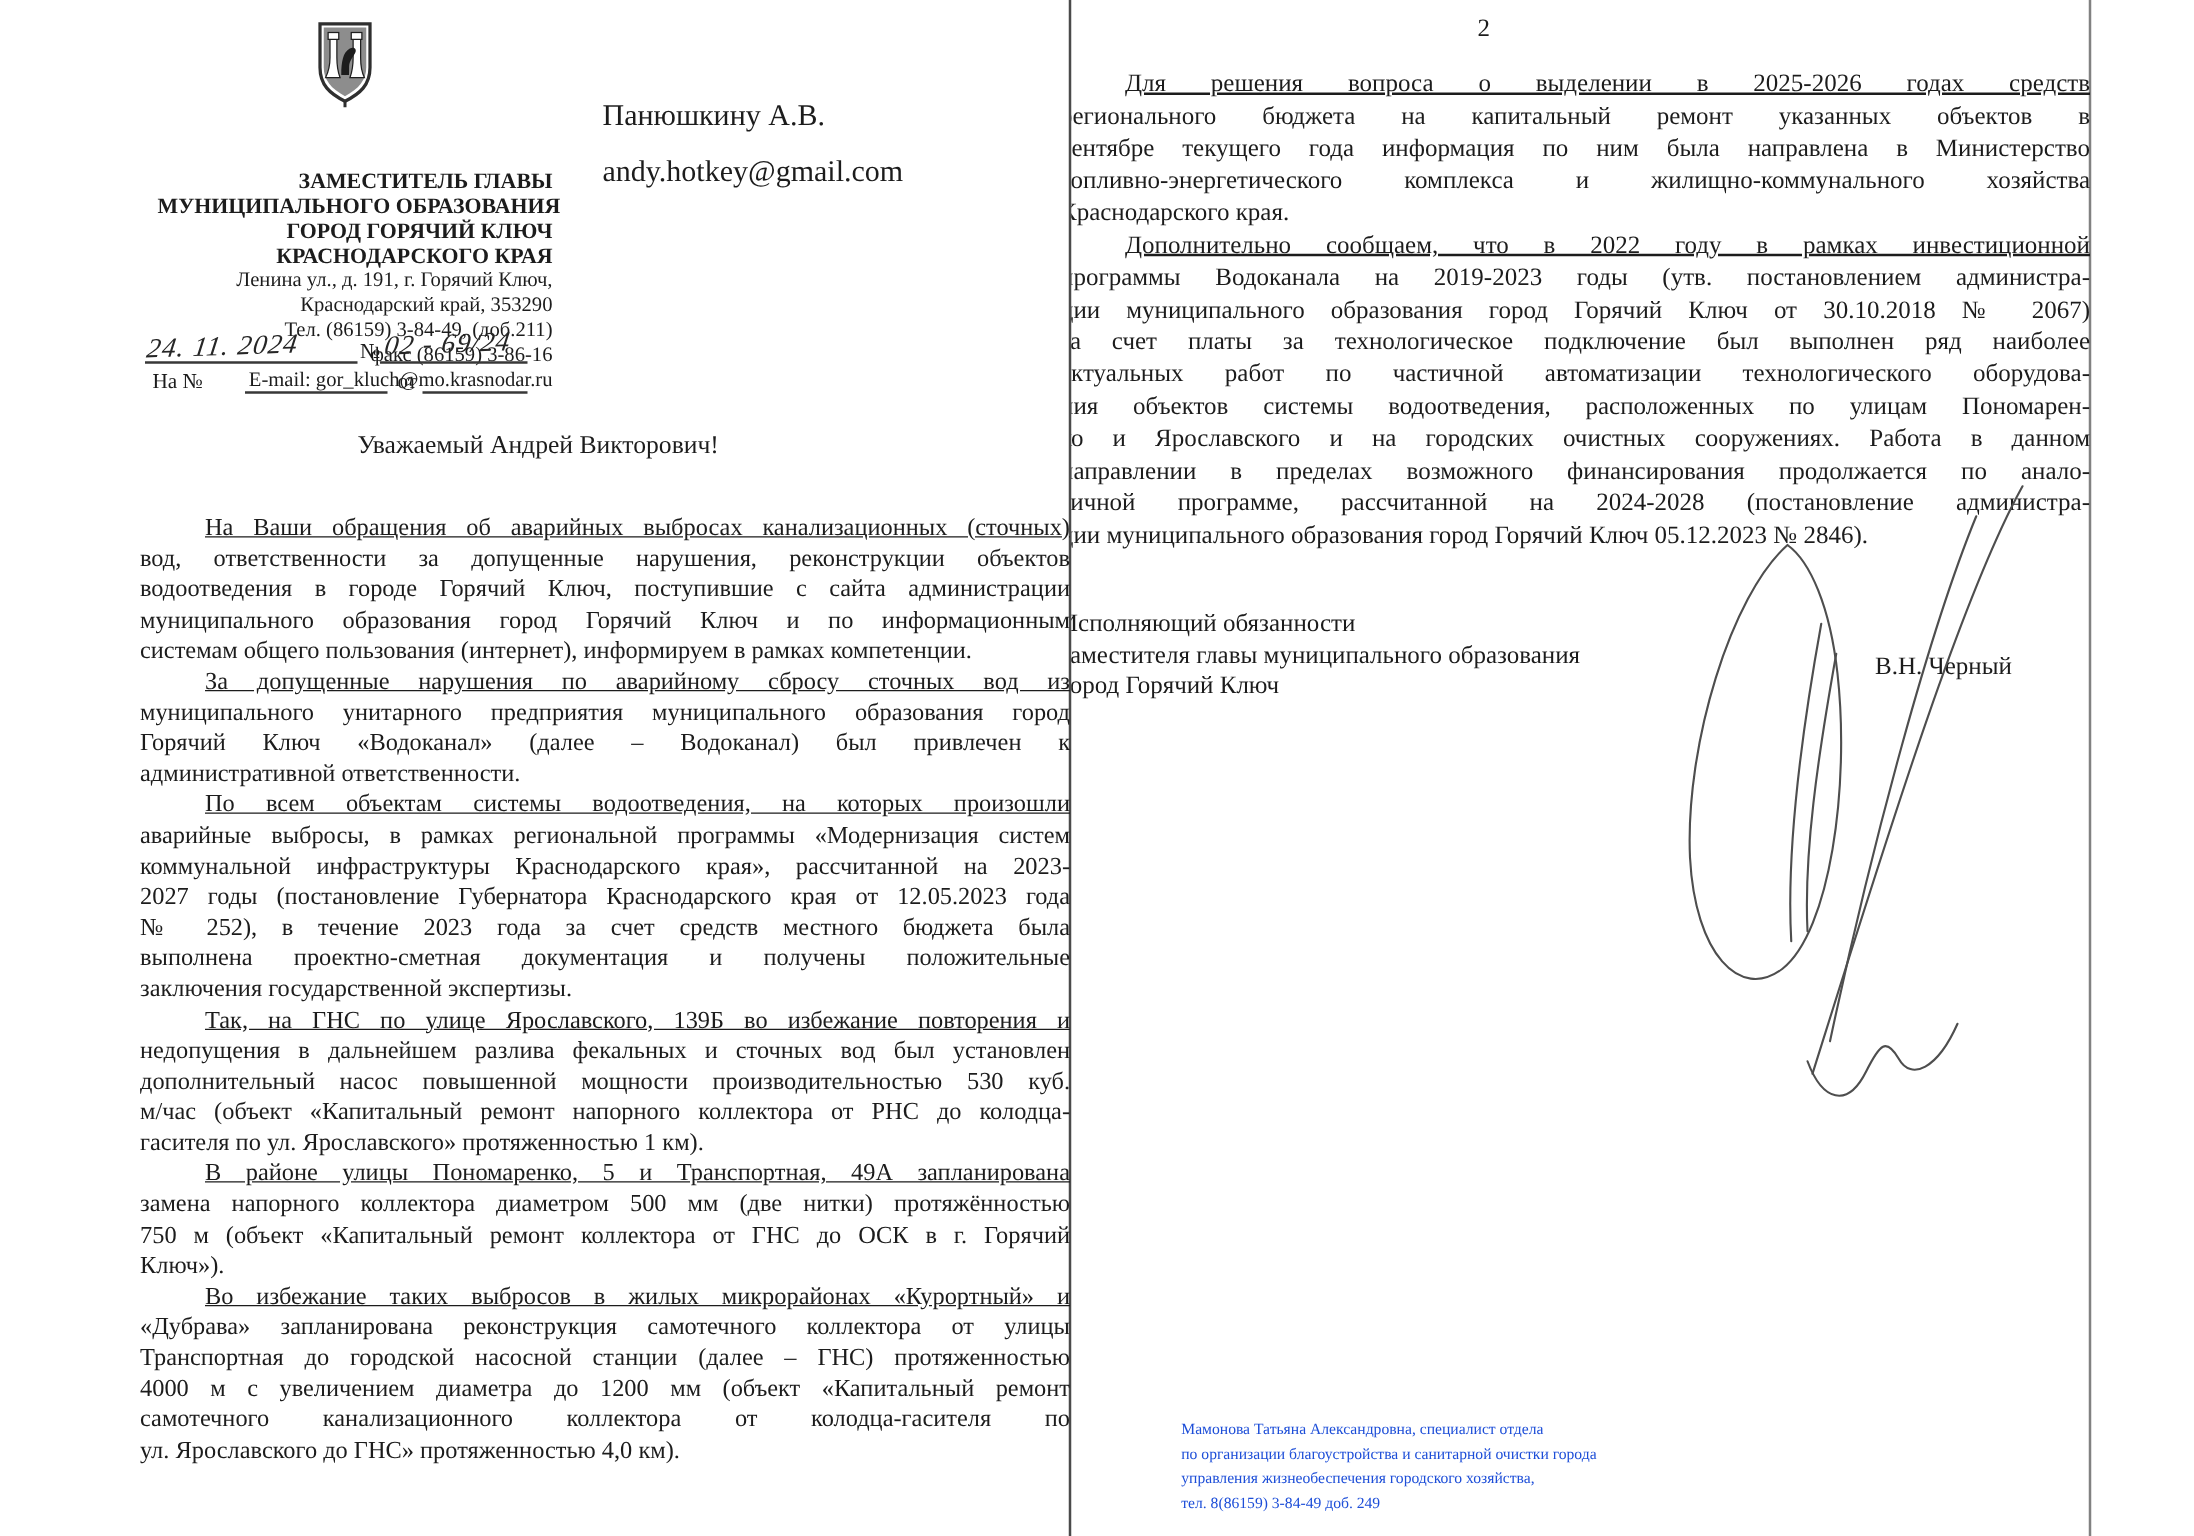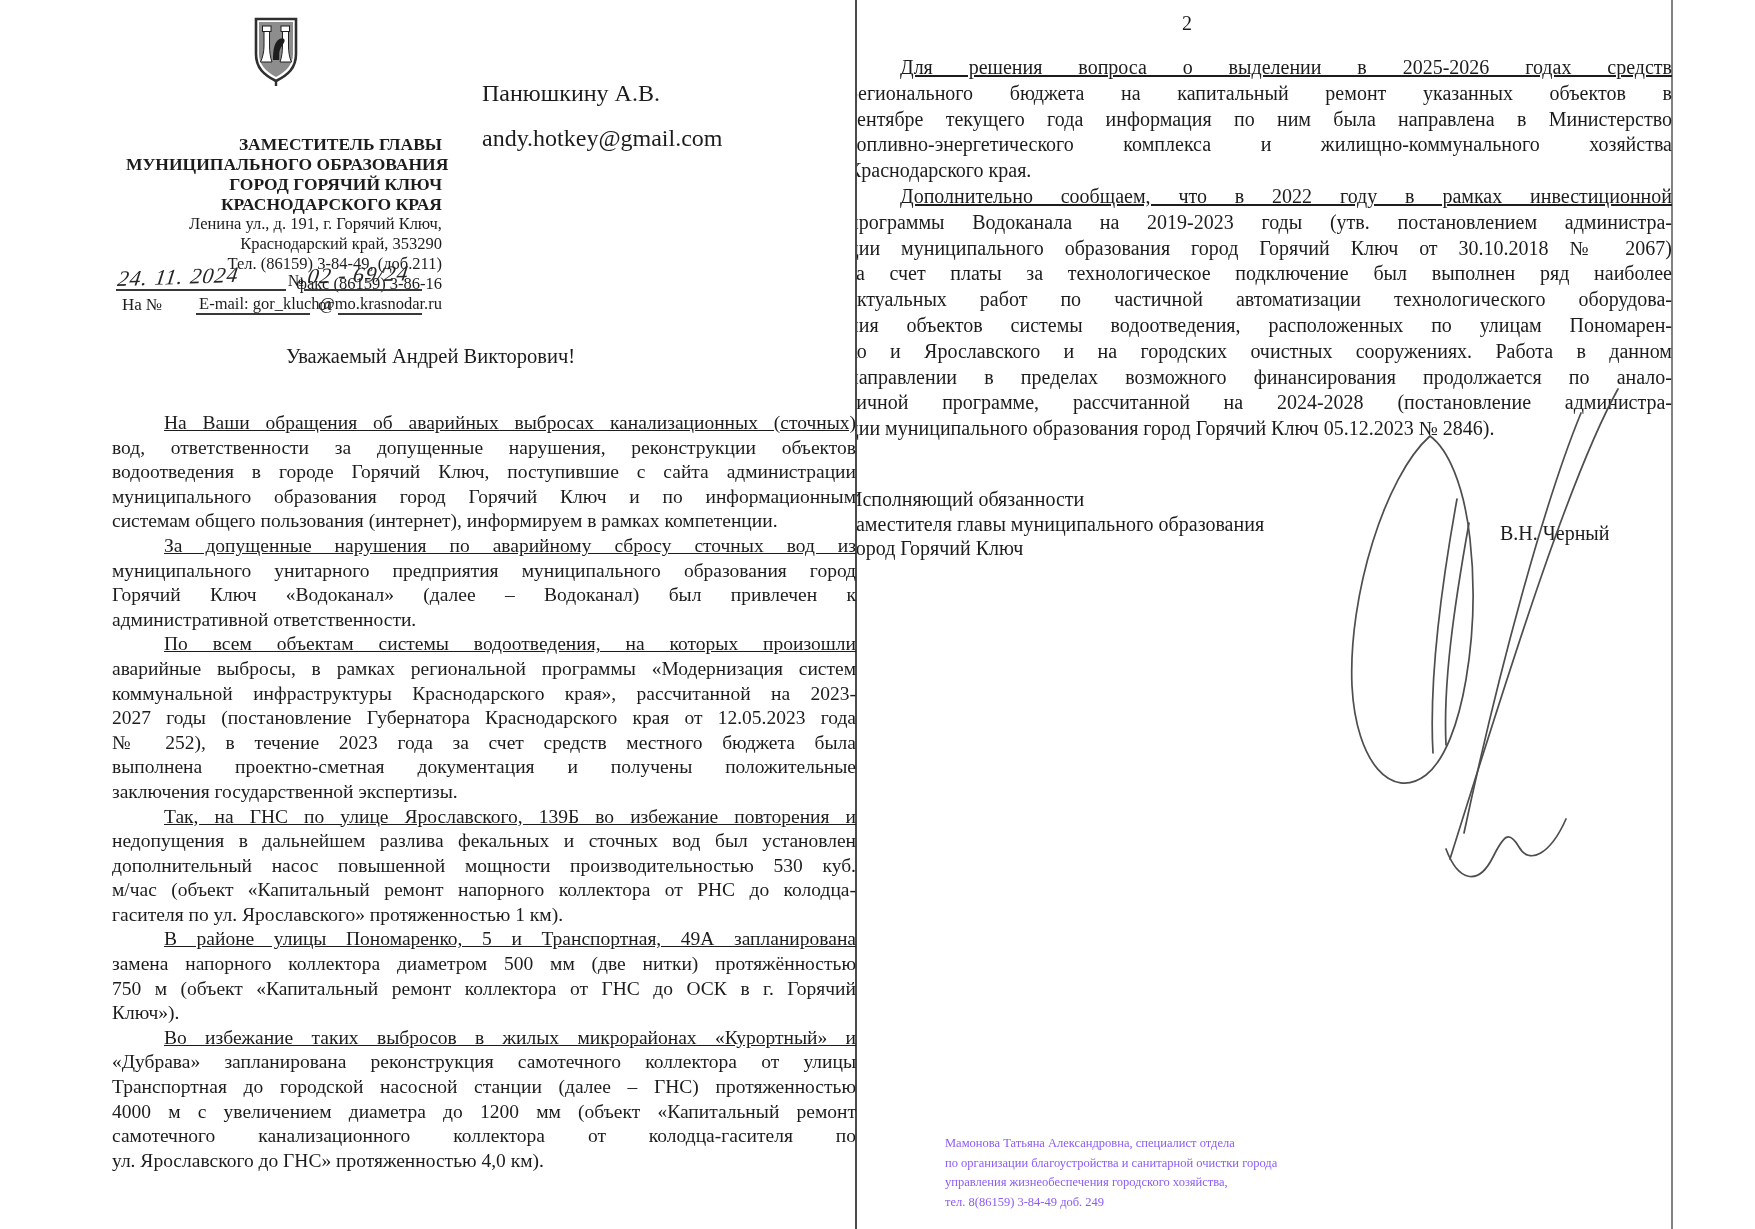--- a/index.html
+++ b/index.html
@@ -33,21 +33,21 @@
   .ln{text-align:justify;text-align-last:justify;white-space:normal;}
   .ln.end{text-align-last:left;}
   .ln.ind{text-indent:52px;text-decoration:underline;}
 
   
   #page2{position:absolute;left:857px;top:0;width:898px;height:1229px;overflow:hidden;}
   #p2num{position:absolute;left:325px;top:12px;font-size:20px;}
   #p2body{position:absolute;left:-9px;top:55px;width:824px;font-size:20px;line-height:25.8px;}
   #p2sign{position:absolute;left:-9px;top:487px;width:620px;font-size:20px;line-height:24.5px;}
   #p2name{position:absolute;left:643px;top:522px;font-size:20px;white-space:nowrap;}
-  #p2footer{position:absolute;left:88px;top:1134px;width:430px;font-size:12.5px;line-height:19.5px;color:#8b5cf6;}
+  #p2footer{position:absolute;left:88px;top:1134px;width:430px;font-size:12.5px;line-height:19.5px;color:#1d4ed8;}
   #sig-svg{position:absolute;left:473px;top:381px;}
 </style>
 </head>
 <body>
 
 <div id="divider" class="vline"></div>
 <div id="rightline" class="vline"></div>
 
 <div id="page1">
 

